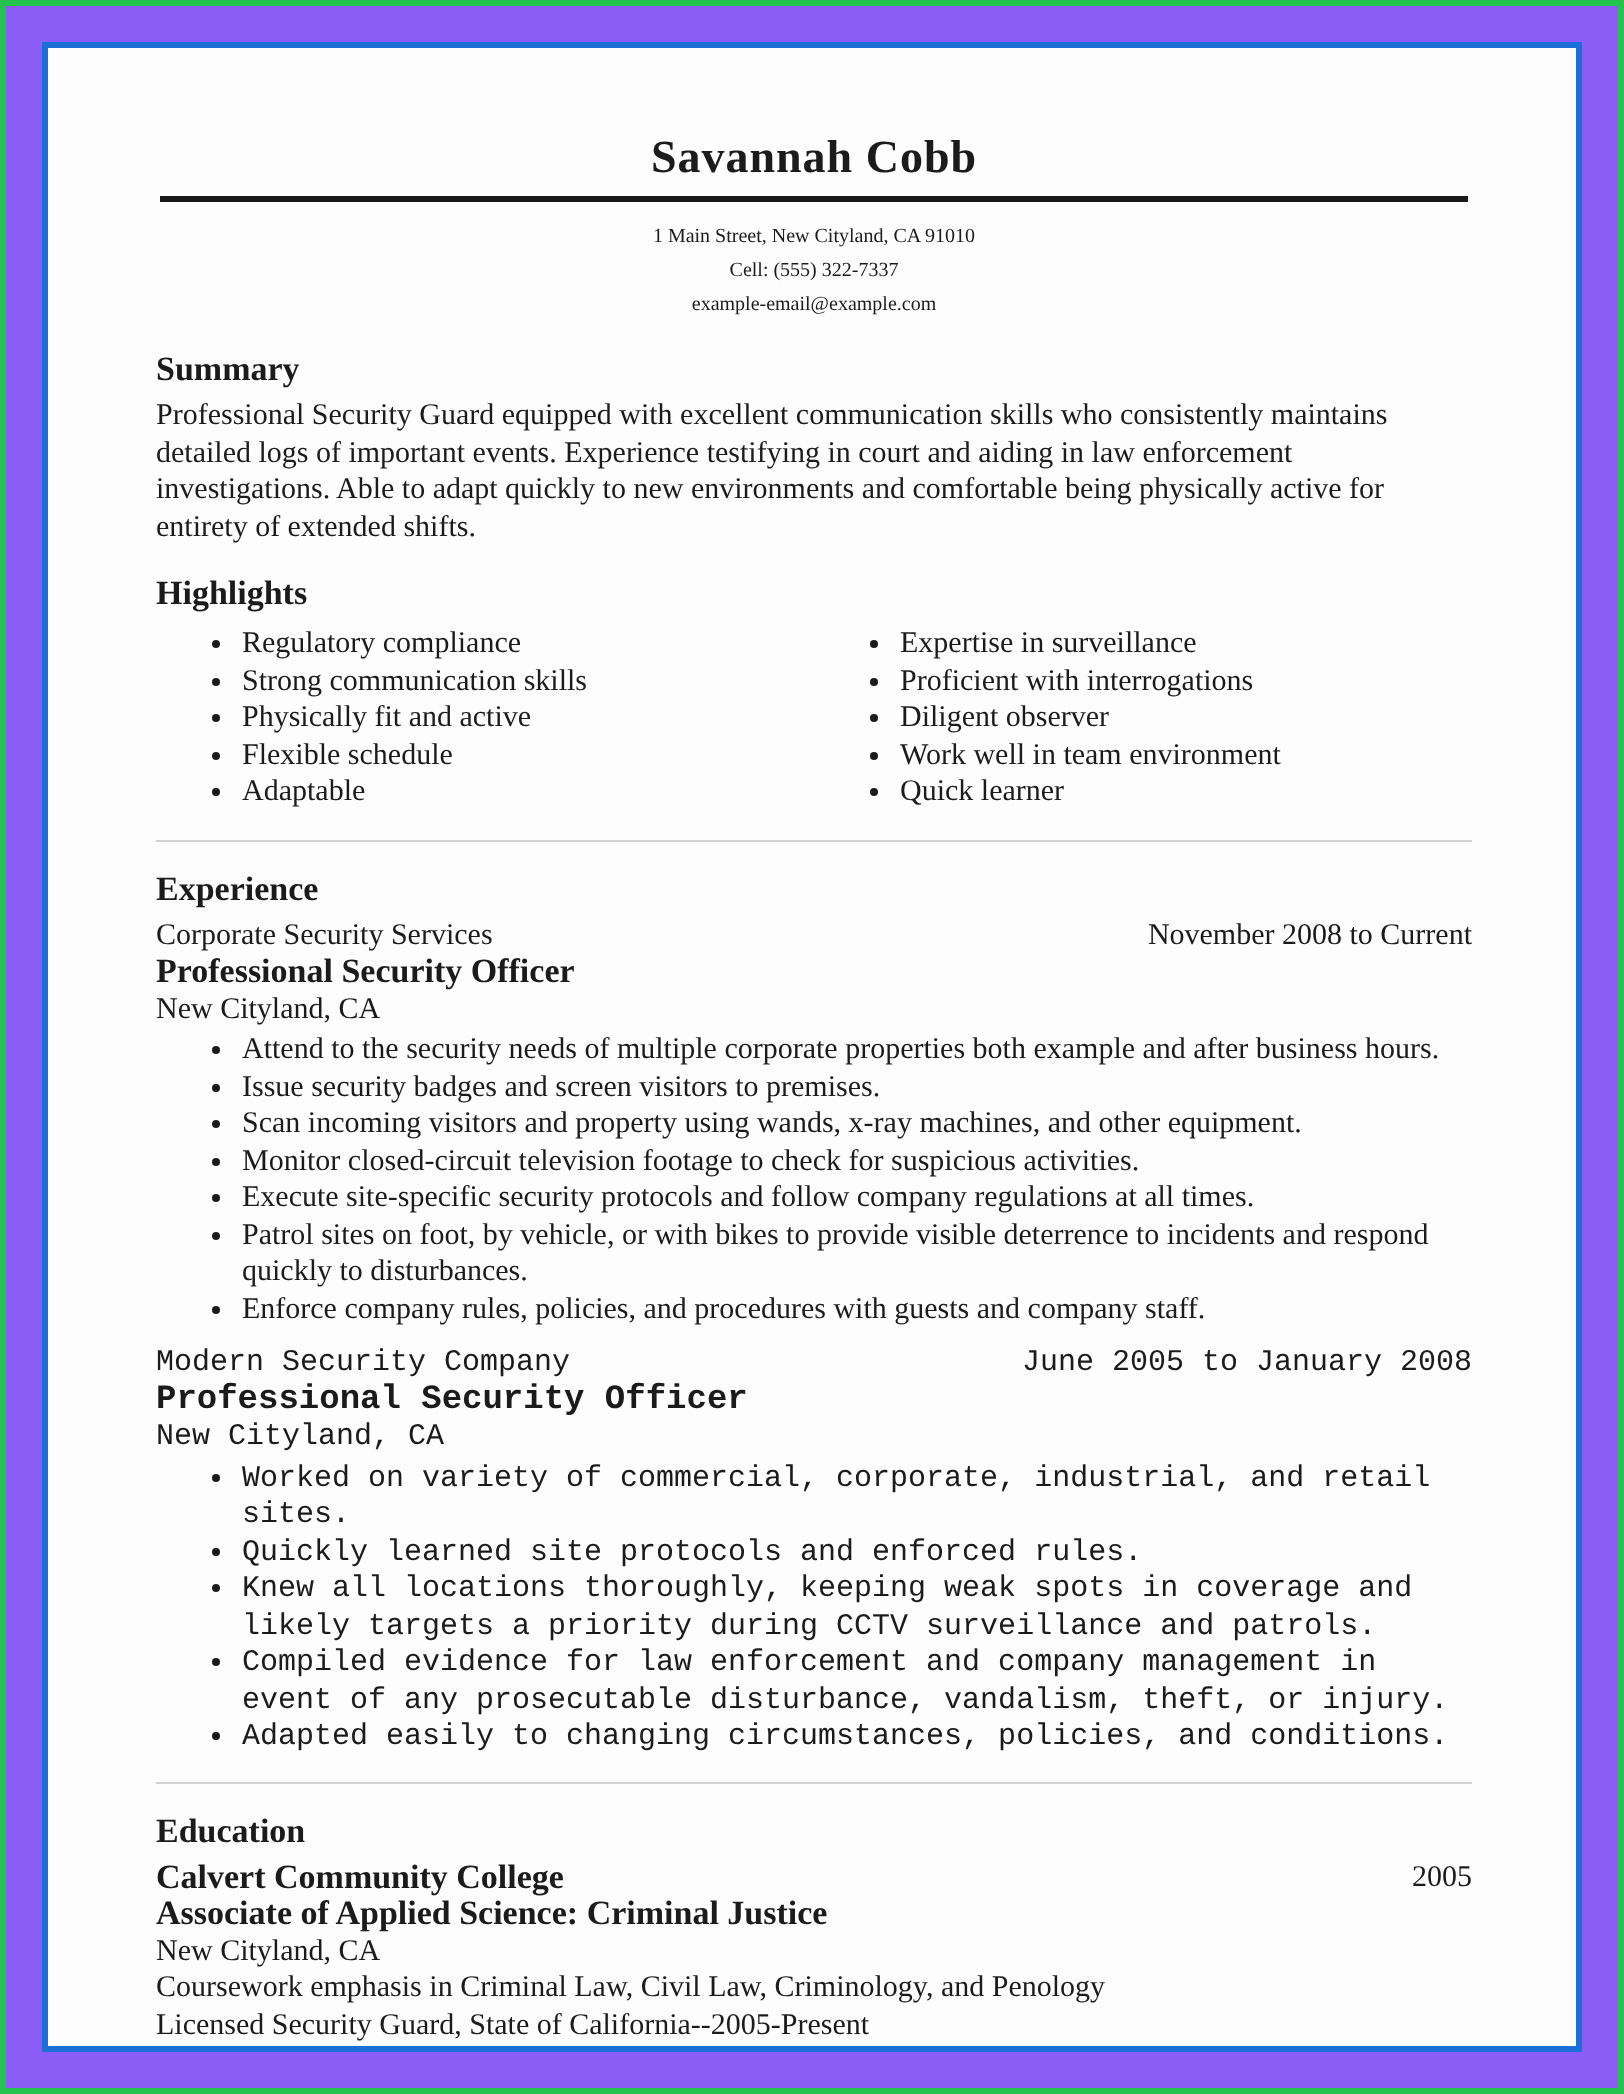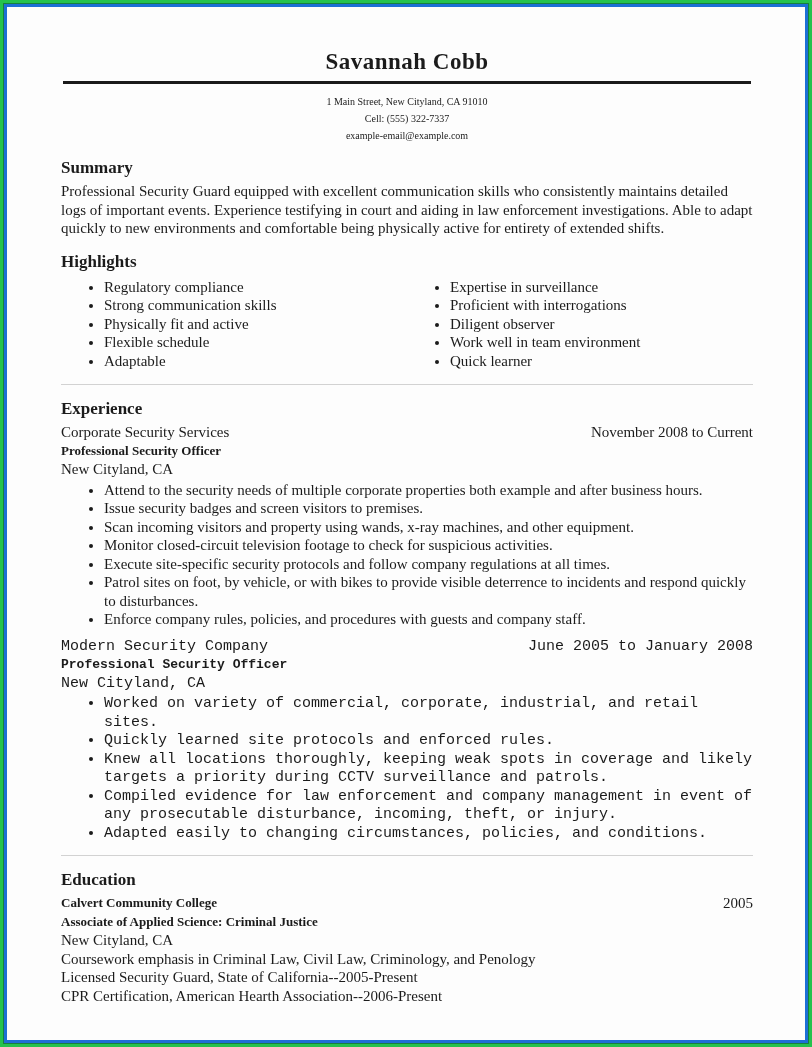--- a/index.html
+++ b/index.html
@@ -1,20 +1,20 @@
 <!DOCTYPE html>
 <html><head>
 <meta charset="utf-8">
 <style>
   * { box-sizing: border-box; margin: 0; padding: 0; }
   html, body { width: 812px; height: 1047px; margin: 0; overflow: hidden; }
   body { font-family: "Liberation Serif", "DejaVu Serif", serif; color: #1b1b1b; }
 
   .frame-outer { width: 100%; height: 100%; background: #24c24e; padding: 3px; }
-  .frame-mid   { width: 100%; height: 100%; background: #15803d; padding: 1px; }
+  .frame-mid   { width: 100%; height: 100%; background: #8b5cf6; padding: 18px; }
   .frame-inner { width: 100%; height: 100%; background: #1c6fd6; padding: 3px; }
   .page {
     width: 100%; height: 100%;
     background: #fdfdfd;
     padding: 30px 52px 0 54px;
     overflow: hidden;
   }
 
   .resume-name {
     text-align: center;
@@ -51,21 +51,21 @@
 
   .highlights-cols { display: flex; }
   .highlights-cols ul { width: 50%; }
 
   .job-header-row, .edu-header-row {
     display: flex;
     justify-content: space-between;
     font-size: 15px;
     line-height: 18.5px;
   }
-  .job-title, .bold-line { font-weight: bold; font-size: 13px; line-height: 18.5px; }
+  .job-title, .bold-line { font-weight: bold; font-size: 17px; line-height: 18.5px; }
   .job { margin-bottom: 9px; }
   .job2 { margin-top: 8px; font-family: Liberation Mono, monospace; }
 
   .cert-item { font-size: 15px; line-height: 18.5px; }
 </style>
 </head>
 <body>
 
 <div class="frame-outer">
 <div class="frame-mid">
@@ -124,21 +124,21 @@
     <div class="job-header-row">
       <span>Modern Security Company</span>
       <span>June 2005 to January 2008</span>
     </div>
     <div class="job-title">Professional Security Officer</div>
     <div class="body-text">New Cityland, CA</div>
     <ul class="bullets">
       <li>Worked on variety of commercial, corporate, industrial, and retail sites.</li>
       <li>Quickly learned site protocols and enforced rules.</li>
       <li>Knew all locations thoroughly, keeping weak spots in coverage and likely targets a priority during CCTV surveillance and patrols.</li>
-      <li>Compiled evidence for law enforcement and company management in event of any prosecutable disturbance, incoming, theft, or injury.</li>
+      <li>Compiled evidence for law enforcement and company management in event of any prosecutable disturbance, vandalism, theft, or injury.</li>
       <li>Adapted easily to changing circumstances, policies, and conditions.</li>
     </ul>
   </div>
 
   <div class="section-rule"></div>
   <div class="section-heading">Education</div>
   <div class="edu-header-row">
     <span class="bold-line">Calvert Community College</span>
     <span>2005</span>
   </div>

